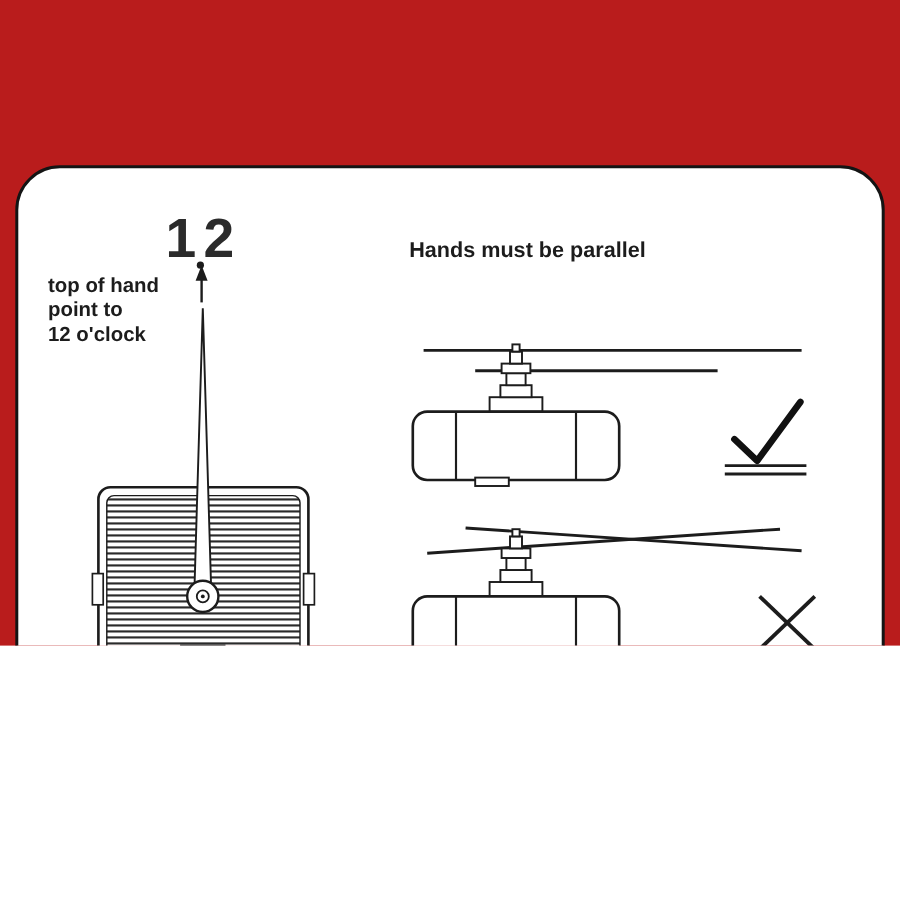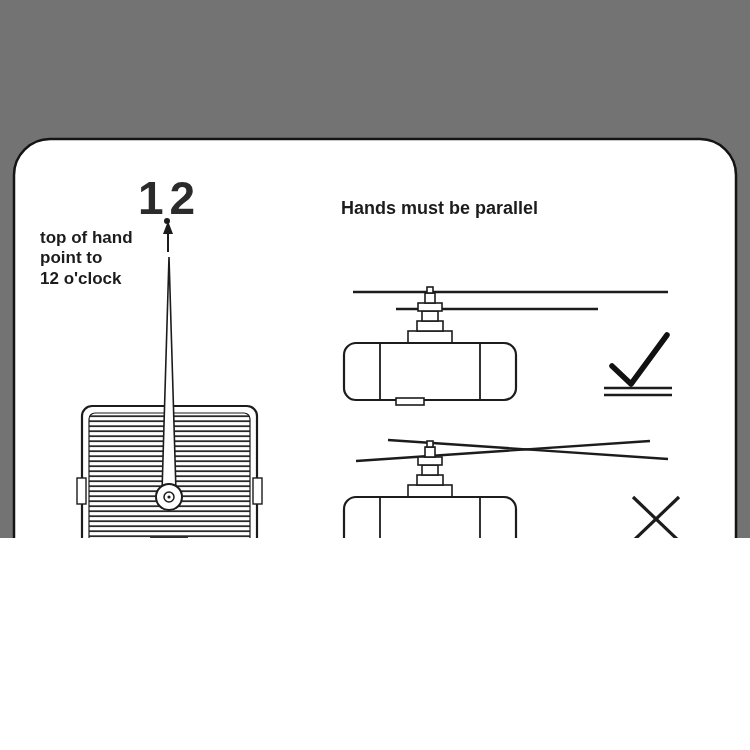--- a/index.html
+++ b/index.html
@@ -7,21 +7,21 @@
     padding: 0;
     width: 750px;
     height: 750px;
     background: #ffffff;
     font-family: "Liberation Sans", sans-serif;
   }
   .stage {
     position: relative;
     width: 750px;
     height: 538px;
-    background: #737373;
+    background: #b91c1c;
     overflow: hidden;
   }
   svg { display: block; }
   text {
     font-family: "Liberation Sans", sans-serif;
     fill: #1c1c1c;
   }
   .numeral {
     font-size: 46px;
     font-weight: bold;

